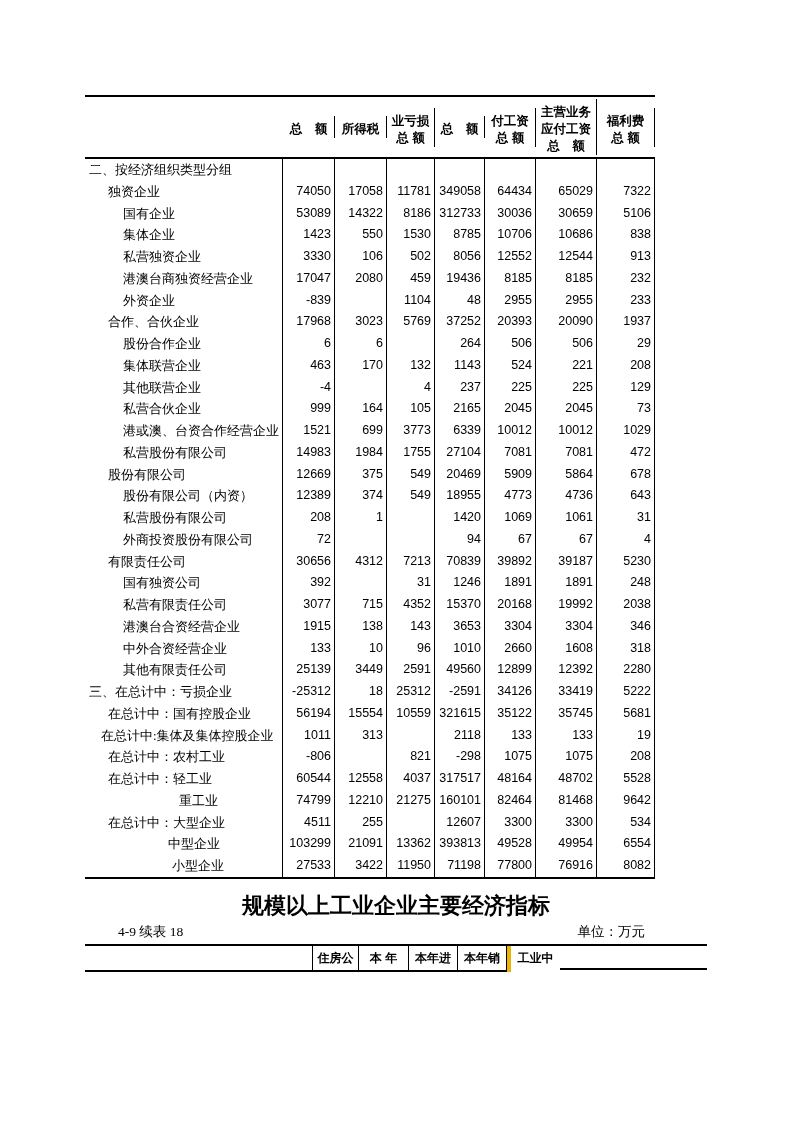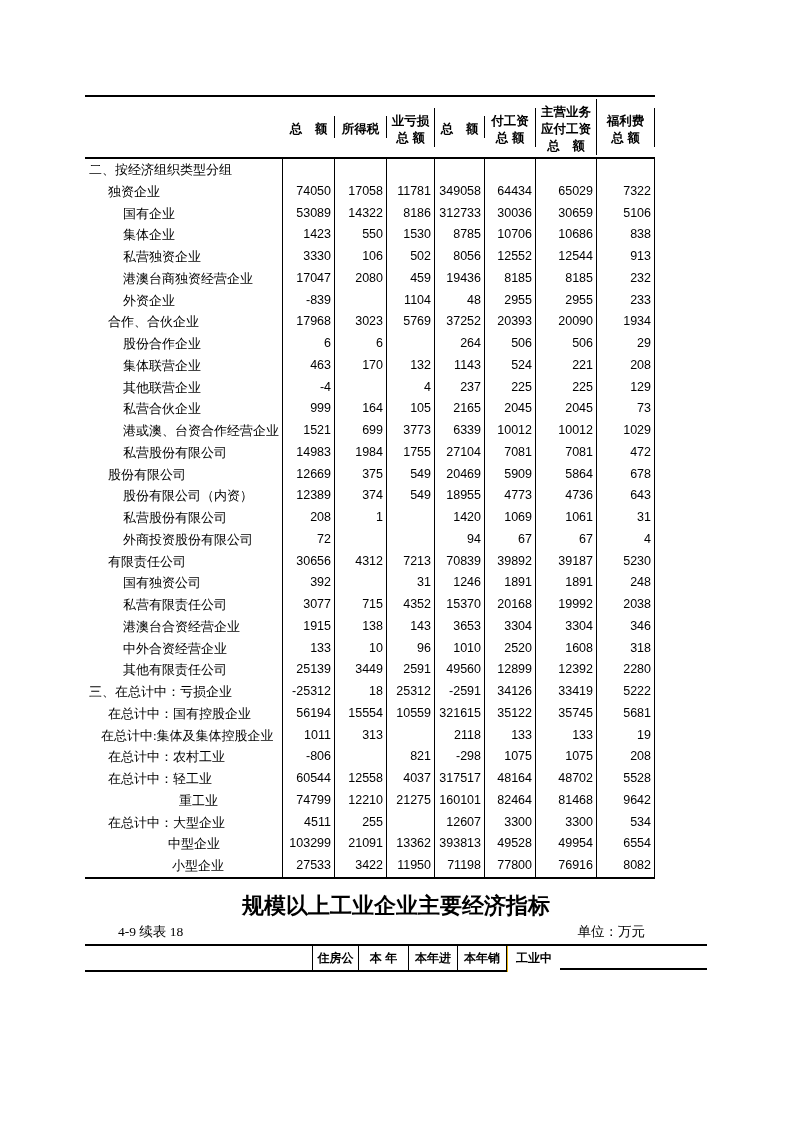--- a/index.html
+++ b/index.html
@@ -74,21 +74,21 @@
   .t2-row{display:flex;height:26px;}
   .t2-spacer{width:227px;box-sizing:border-box;border-bottom:2px solid #000;}
   .t2-cell{
     box-sizing:border-box;border-left:1px solid #000;border-bottom:2px solid #000;
     font-family:"Liberation Sans","DejaVu Sans",sans-serif;
     font-weight:bold;font-size:12px;line-height:24px;
     text-align:center;white-space:nowrap;overflow:hidden;
   }
   .t2c-0{width:46px}.t2c-1{width:50px}.t2c-2{width:49px}
   .t2c-3{width:50px;border-right:1px solid #000;}
-  .t2c-4{width:53px;border-bottom:none;border-left:1px solid #eab308;}
+  .t2c-4{width:53px;border-bottom:none;border-left:4px solid #eab308;}
   .t2-underline{width:147px;box-sizing:border-box;border-bottom:2px solid #000;height:24px;align-self:flex-start;}
 </style>
 </head>
 <body>
 
 <div class="page">
 
   <div class="table1">
     <div class="t1-header">
       <div class="h-spacer"></div>
@@ -179,21 +179,21 @@
           <div class="c-num w6">233</div>
         </div>
         <div class="t-row">
           <div class="c-label ind1">合作、合伙企业</div>
           <div class="c-num w0">17968</div>
           <div class="c-num w1">3023</div>
           <div class="c-num w2">5769</div>
           <div class="c-num w3">37252</div>
           <div class="c-num w4">20393</div>
           <div class="c-num w5">20090</div>
-          <div class="c-num w6">1934</div>
+          <div class="c-num w6">1937</div>
         </div>
         <div class="t-row">
           <div class="c-label ind2">股份合作企业</div>
           <div class="c-num w0">6</div>
           <div class="c-num w1">6</div>
           <div class="c-num w2"></div>
           <div class="c-num w3">264</div>
           <div class="c-num w4">506</div>
           <div class="c-num w5">506</div>
           <div class="c-num w6">29</div>
@@ -327,21 +327,21 @@
           <div class="c-num w4">3304</div>
           <div class="c-num w5">3304</div>
           <div class="c-num w6">346</div>
         </div>
         <div class="t-row">
           <div class="c-label ind2">中外合资经营企业</div>
           <div class="c-num w0">133</div>
           <div class="c-num w1">10</div>
           <div class="c-num w2">96</div>
           <div class="c-num w3">1010</div>
-          <div class="c-num w4">2520</div>
+          <div class="c-num w4">2660</div>
           <div class="c-num w5">1608</div>
           <div class="c-num w6">318</div>
         </div>
         <div class="t-row">
           <div class="c-label ind2">其他有限责任公司</div>
           <div class="c-num w0">25139</div>
           <div class="c-num w1">3449</div>
           <div class="c-num w2">2591</div>
           <div class="c-num w3">49560</div>
           <div class="c-num w4">12899</div>

